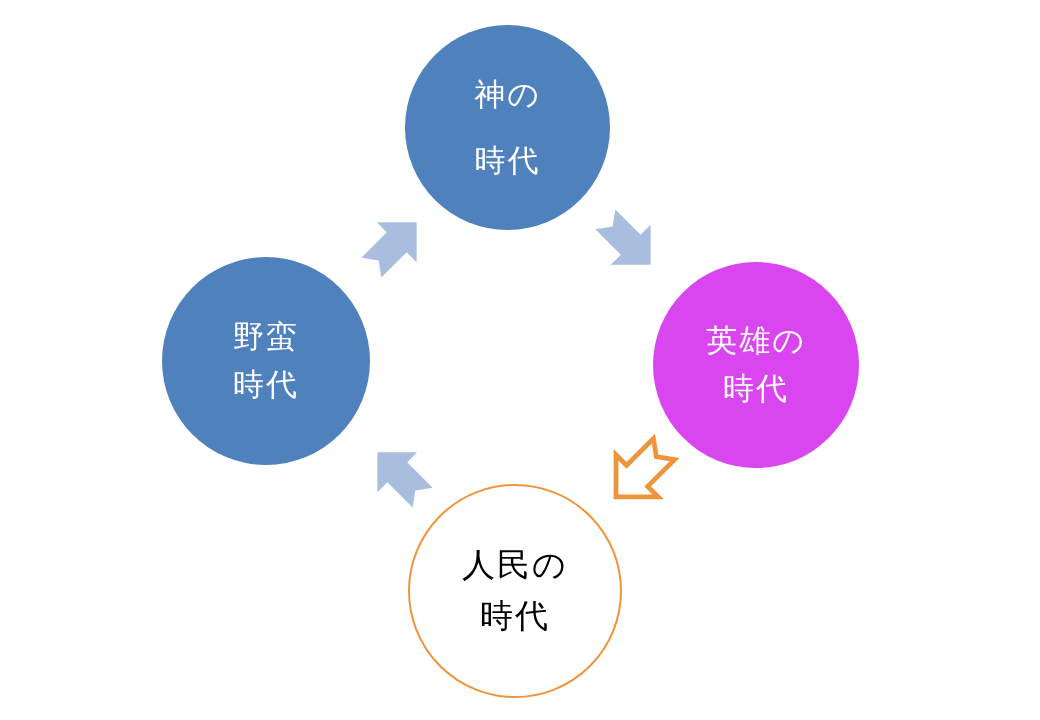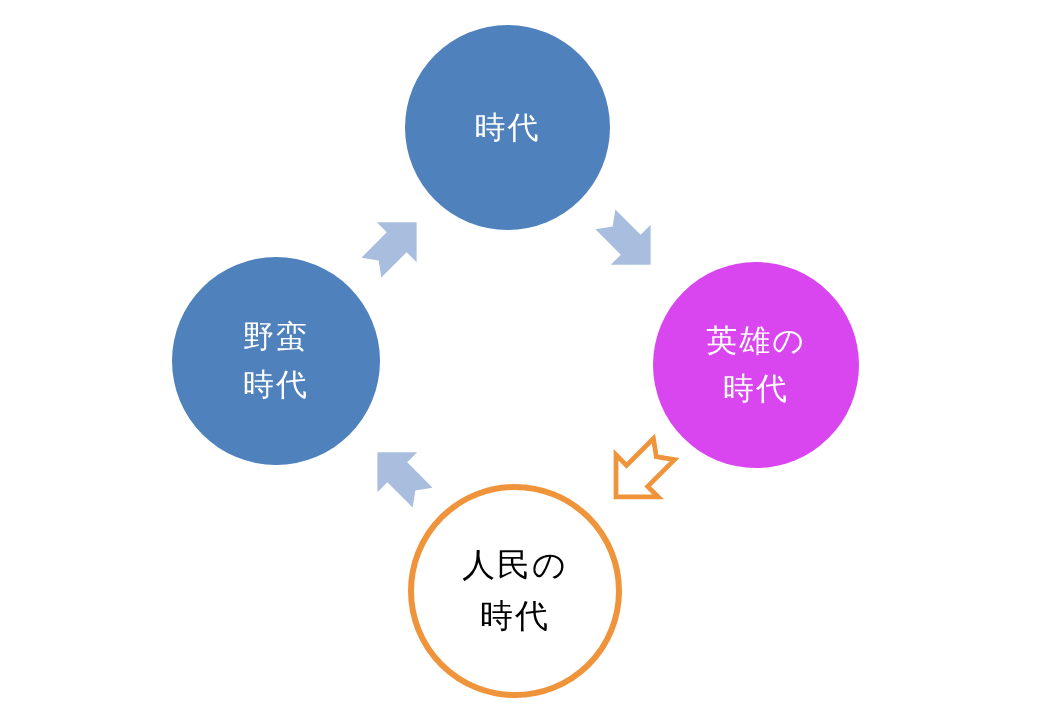--- a/index.html
+++ b/index.html
@@ -23,58 +23,59 @@
     align-items: center;
     justify-content: center;
     text-align: center;
     box-sizing: border-box;
   }
   .node.filled {
     color: #ffffff;
   }
   .node.outlined {
     background: #ffffff;
-    border: 6px solid #a3a3a3;
+    border: 2px solid #a3a3a3;
     color: #000000;
   }
   .node .line {
     display: block;
     font-size: 31px;
     letter-spacing: 2px;
   }
   .node-top .line      { line-height: 2.1; }
   .node-right .line,
   .node-left .line,
   .node-bottom .line   { line-height: 1.55; }
   .node-bottom .line   { font-size: 33px; }
 
   .node-top    { left: 405px; top:  25px; width: 205px; height: 205px; }
   .node-right  { left: 653px; top: 262px; width: 206px; height: 206px; }
   .node-bottom { left: 408px; top: 484px; width: 214px; height: 214px; }
-  .node-left   { left: 172px; top: 257px; width: 208px; height: 208px; }
+  .node-left   { left: 162px; top: 257px; width: 208px; height: 208px; }
 
   .arrow {
     position: absolute;
   }
   .arrow svg {
     display: block;
     width: 100%;
     height: 100%;
   }
   .arrow-barbarian-to-gods  { left: 362px; top: 213px; width: 64px; height: 64px; transform: rotate(-45deg); }
   .arrow-gods-to-heroes     { left: 596px; top: 210px; width: 64px; height: 64px; transform: rotate(45deg); }
   .arrow-heroes-to-people   { left: 602px; top: 435px; width: 76px; height: 76px; transform: rotate(135deg); }
   .arrow-people-to-barbarian{ left: 368px; top: 443px; width: 64px; height: 64px; transform: rotate(-135deg); }
 </style>
 </head>
 <body>
 
 <div class="canvas">
 
   <div class="node filled node-top" style="background-color: rgb(79, 129, 189);">
+    <span class="line">神の</span>
     <span class="line">時代</span>
   </div>
 
   <div class="node filled node-right" style="background-color: #d946ef;">
     <span class="line">英雄の</span>
     <span class="line">時代</span>
   </div>
 
   <div class="node outlined node-bottom" style="border-color: rgb(240, 148, 60);">
     <span class="line">人民の</span>

